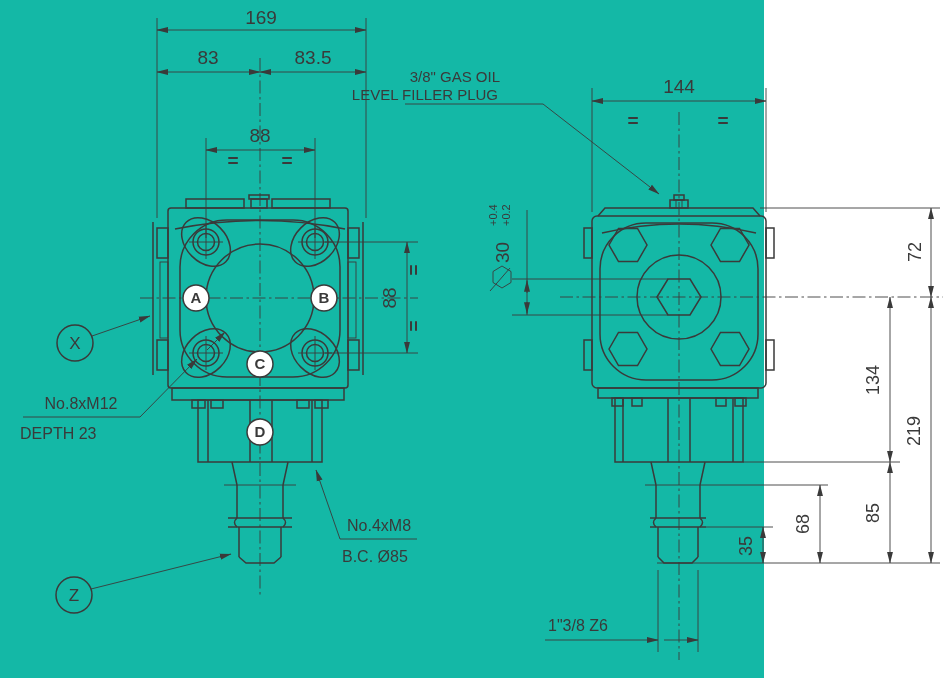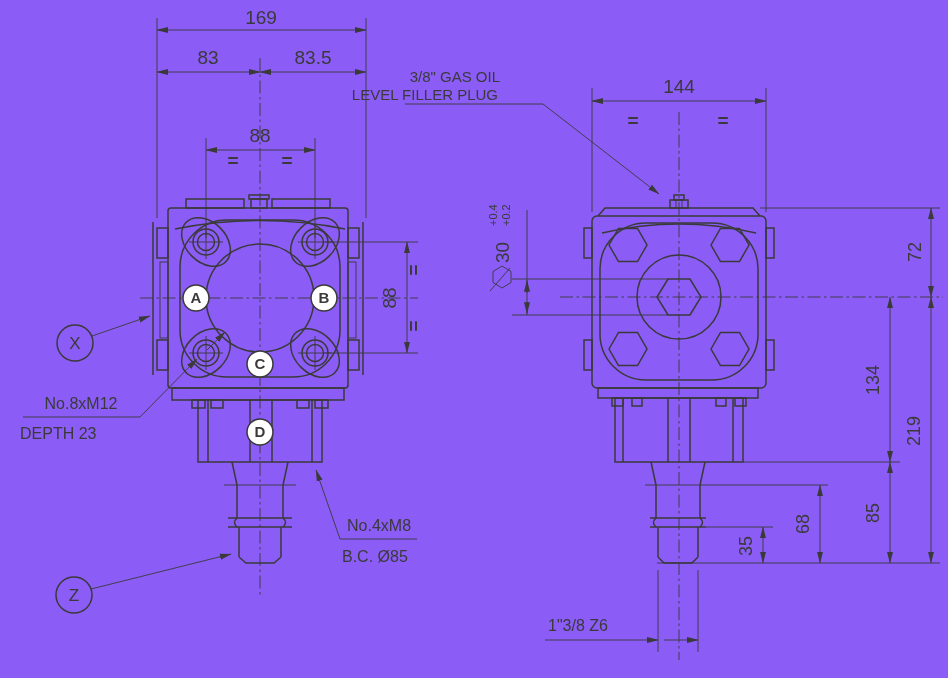--- a/index.html
+++ b/index.html
@@ -1,16 +1,16 @@
 <!DOCTYPE html>
 <html><head>
 <meta charset="utf-8">
 <style>
   html,body{margin:0;padding:0;background:#ffffff;}
-  .stage{position:relative;width:948px;height:678px;background:#8b5cf6;font-family:"Liberation Sans",sans-serif;}
+  .stage{position:relative;width:764px;height:678px;background:#14b8a6;font-family:"Liberation Sans",sans-serif;}
   svg{position:absolute;left:0;top:0;}
   svg text{fill:#3a3a3a;font-family:"Liberation Sans","DejaVu Sans",sans-serif;}
   .ol{stroke:#3a3a3a;stroke-width:1.5;fill:none;}
   .tl{stroke:#3a3a3a;stroke-width:0.9;fill:none;}
   .cl{stroke:#3a3a3a;stroke-width:0.9;fill:none;stroke-dasharray:13 3.5 2.5 3.5;}
   .dimtxt{font-size:19px;}
   .dimtxt2{font-size:18px;}
   .note{font-size:15px;}
   .note2{font-size:16px;}
   .tol{font-size:11px;}

